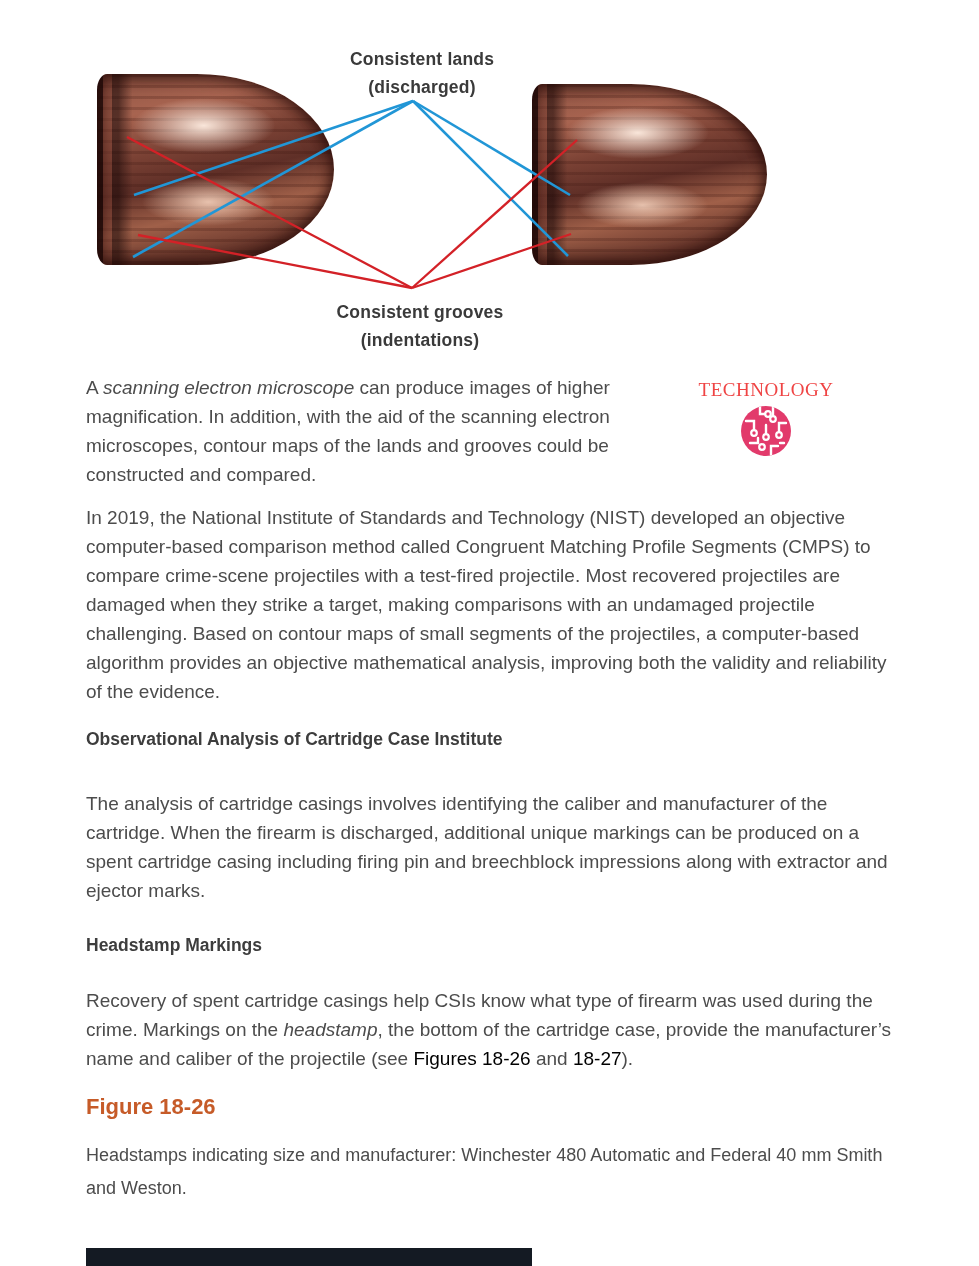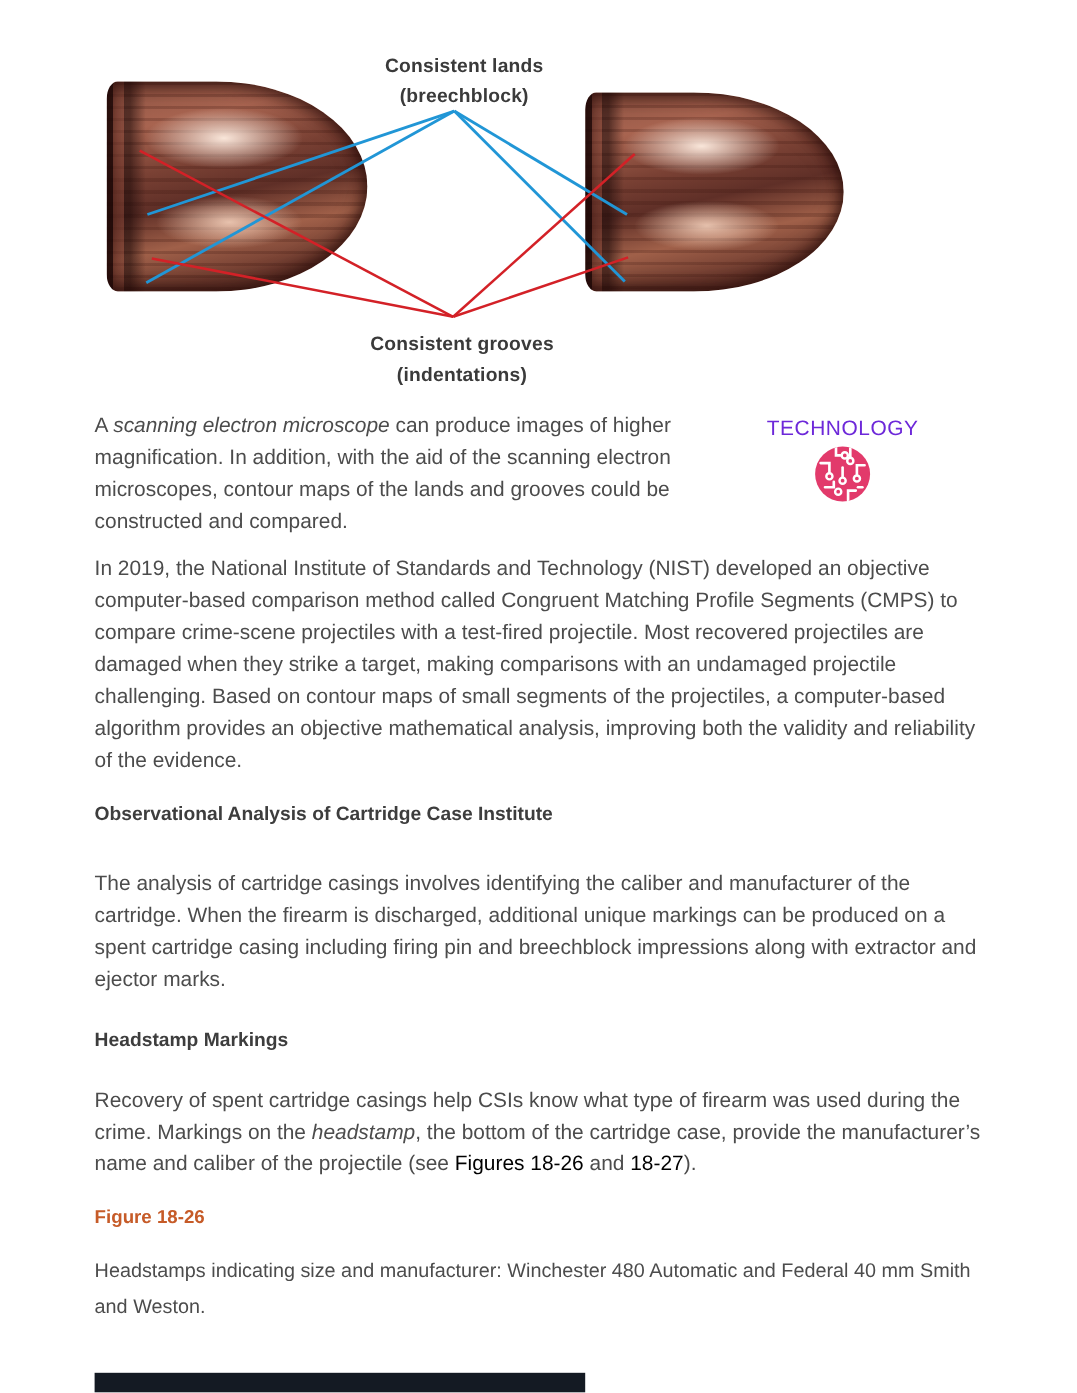--- a/index.html
+++ b/index.html
@@ -28,42 +28,42 @@
       linear-gradient(168deg,#8c5242 0%,#a86450 20%,#7a4134 38%,#5f2f27 52%,#a06049 68%,#6e3b2f 84%,#4e2620 100%);
     box-shadow:inset 0 0 20px rgba(40,10,8,.55), inset 0 -6px 14px rgba(30,8,6,.5), inset 0 6px 12px rgba(35,10,8,.45);
   }
   .match-lines{position:absolute;left:0;top:0;z-index:2;}
   
   .content{position:absolute;left:86px;top:373px;width:807px;color:#4c4c4c;}
   .para{margin:0;font-size:19px;line-height:29px;}
   .row1{display:flex;align-items:flex-start;}
   .p1{width:558px;flex:none;}
   .tech{margin-left:auto;margin-right:42px;width:170px;text-align:center;flex:none;}
-  .tech-label{font-size:19px;color:#6d28d9;letter-spacing:.5px;line-height:22px;padding-top:6px;}
+  .tech-label{font-size:19px;color:#ef4444;letter-spacing:.5px;line-height:22px;padding-top:6px;font-family:Liberation Serif, serif;}
   .tech-icon{margin-top:4px;}
   .h-sec{margin:0;font-size:17.5px;line-height:22px;font-weight:700;color:#3d3d3d;}
   .h1m{margin-top:22px;}
   .p2{margin-top:14px;}
   .p3{margin-top:39px;}
   .h2m{margin-top:29px;}
   .p4{margin-top:30px;}
-  .fig-num{margin:0;margin-top:23px;font-size:17px;line-height:22px;font-weight:700;color:#c65b28;}
+  .fig-num{margin:0;margin-top:23px;font-size:22px;line-height:22px;font-weight:700;color:#c65b28;}
   .caption{margin-top:21px;font-size:18px;line-height:32.5px;}
   .it{font-style:italic;}
   .link{color:#000000;cursor:pointer;}
   .img-strip{position:absolute;left:86px;top:1248px;width:446px;height:18px;background:#141a23;}
 </style>
 </head>
 <body>
 
 <div class="fig">
 
   <div class="fig-label" style="left:422px;top:45px;">
     <span>Consistent lands</span>
-    <span>(breechblock)</span>
+    <span>(discharged)</span>
   </div>
 
   <div class="bullet" style="left:97px;top:74px;width:237px;height:191px;"></div>
   <div class="bullet" style="left:532px;top:84px;width:235px;height:181px;"></div>
 
   <svg class="match-lines" width="979" height="368" viewBox="0 0 979 368">
     <g fill="none" stroke-width="2.6" stroke="#2196d6">
       <line x1="413" y1="101" x2="134" y2="195"></line>
       <line x1="413" y1="101" x2="133" y2="257"></line>
       <line x1="413" y1="101" x2="570" y2="195"></line>

